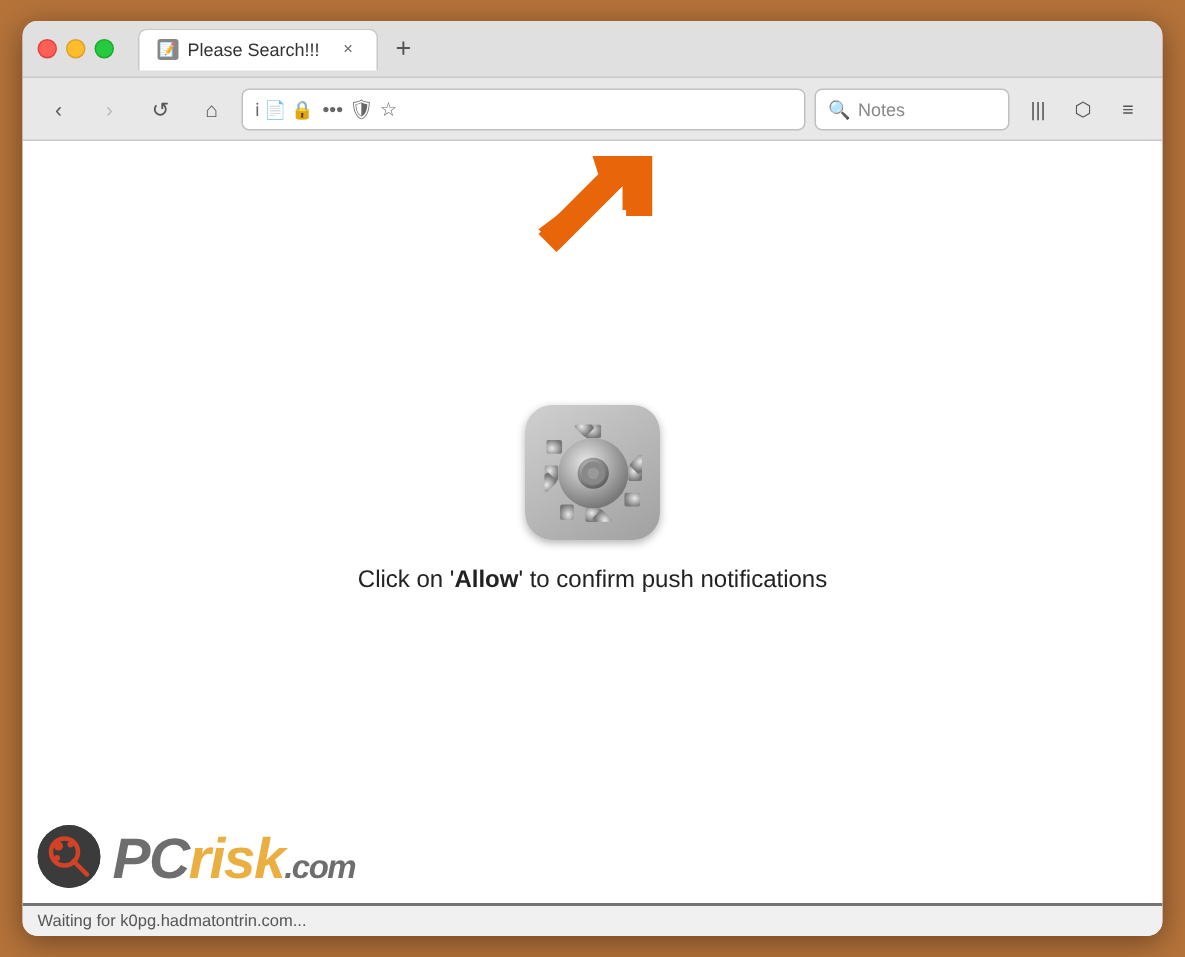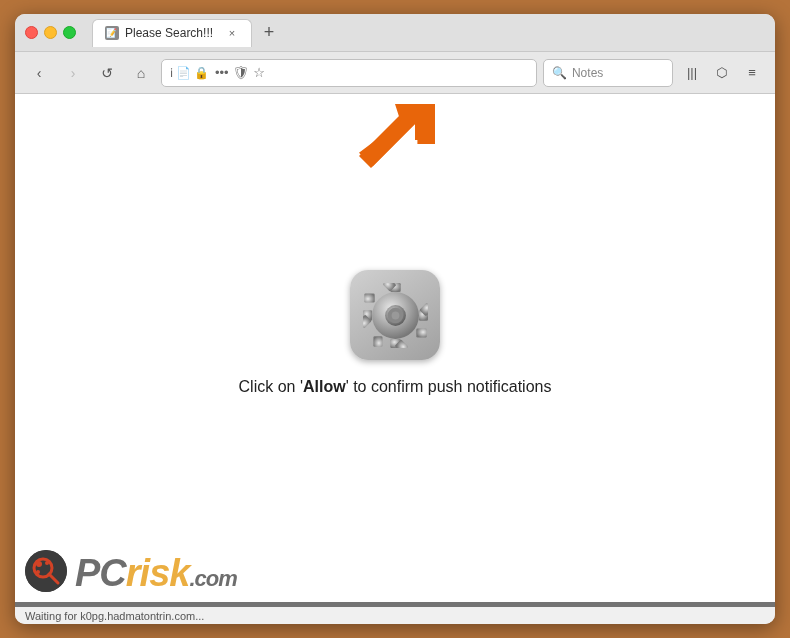--- a/index.html
+++ b/index.html
@@ -254,21 +254,21 @@
     .notification-text {
       font-size: 16px;
       color: #222;
       text-align: center;
     }
 
     
     .status-bar {
       height: 22px;
       background: #f0f0f0;
-      border-top: 5px solid #737373;
+      border-top: 2px solid #737373;
       display: flex;
       align-items: center;
       padding: 0 10px;
       position: relative;
       overflow: hidden;
     }
 
     
     .pcrisk-watermark {
       position: absolute;

